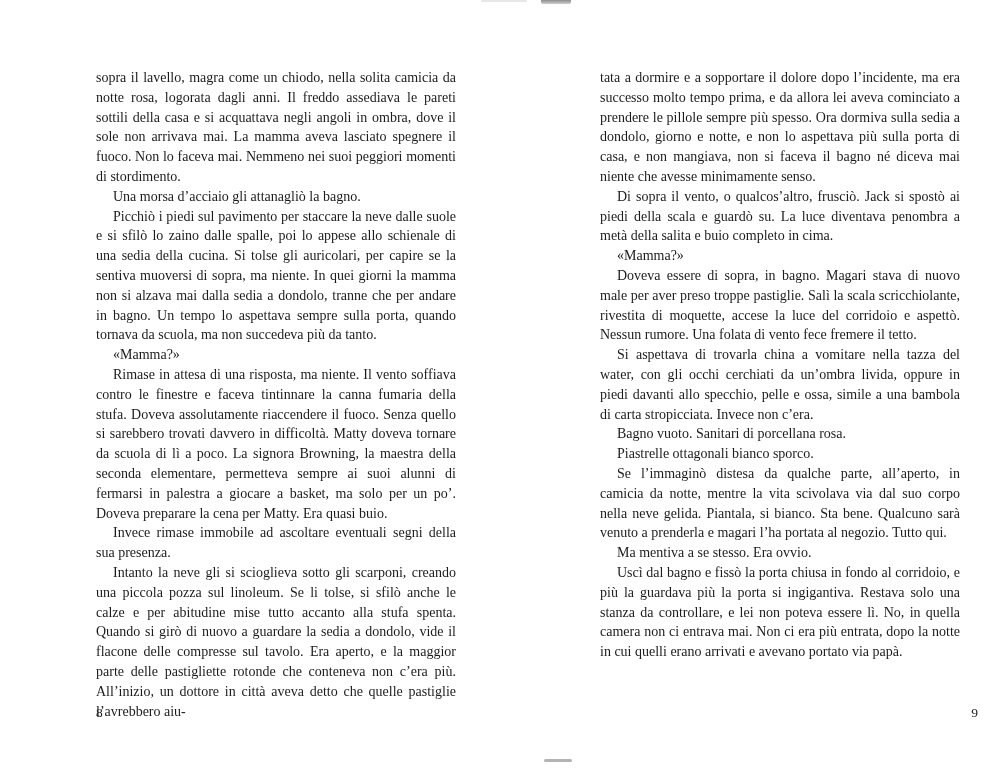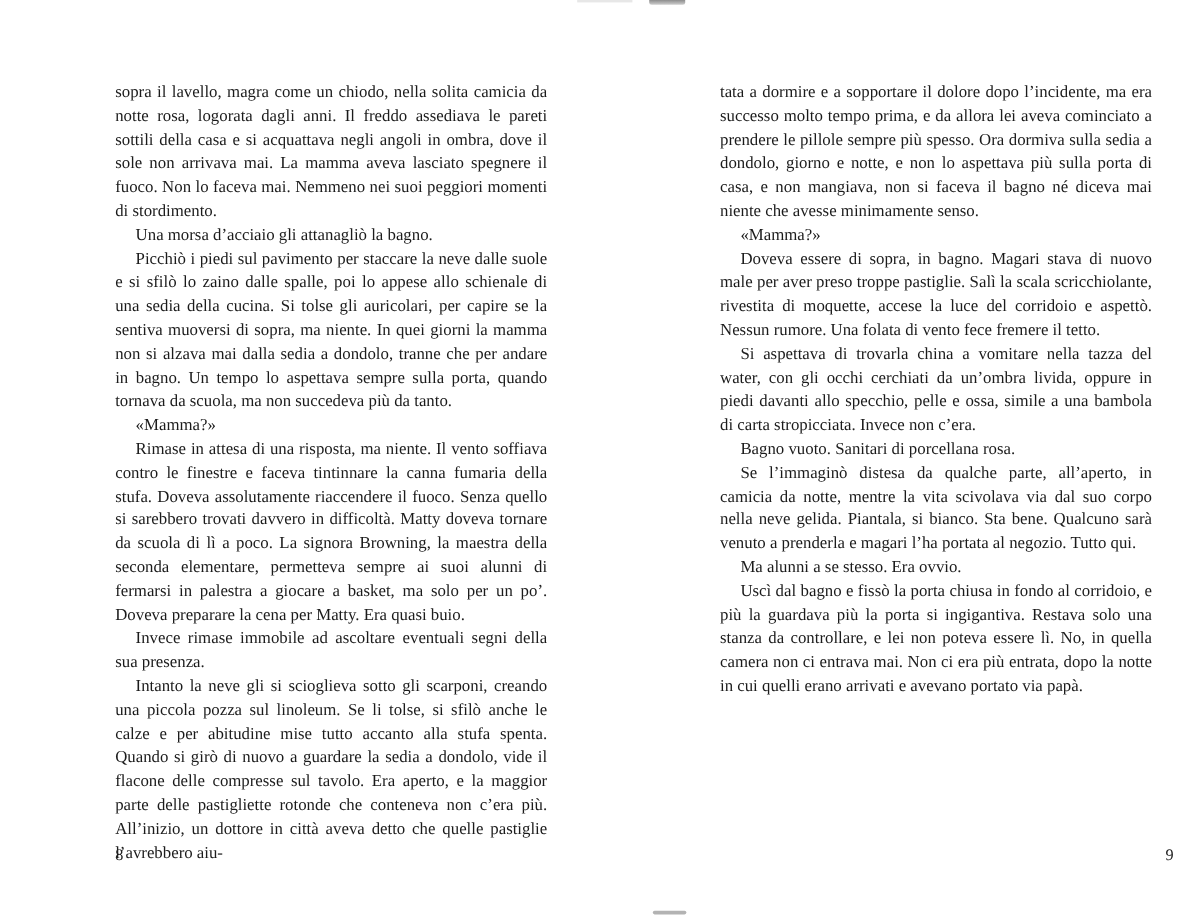--- a/index.html
+++ b/index.html
@@ -72,26 +72,28 @@
       <p class="para"><span>Una morsa d’acciaio gli attanagliò la bagno.</span></p>
       <p class="para"><span>Picchiò i piedi sul pavimento per staccare la neve dalle suole e si sfilò lo zaino dalle spalle, poi lo appese allo schienale di una sedia della cucina. Si tolse gli auricolari, per capire se la sentiva muoversi di sopra, ma niente. In quei giorni la mamma non si alzava mai dalla sedia a dondolo, tranne che per andare in bagno. Un tempo lo aspettava sempre sulla porta, quando tornava da scuola, ma non succedeva più da tanto.</span></p>
       <p class="para"><span>«Mamma?»</span></p>
       <p class="para"><span>Rimase in attesa di una risposta, ma niente. Il vento soffiava contro le finestre e faceva tintinnare la canna fumaria della stufa. Doveva assolutamente riaccendere il fuoco. Senza quello si sarebbero trovati davvero in difficoltà. Matty doveva tornare da scuola di lì a poco. La signora Browning, la maestra della seconda elementare, permetteva sempre ai suoi alunni di fermarsi in palestra a giocare a basket, ma solo per un po’. Doveva preparare la cena per Matty. Era quasi buio.</span></p>
       <p class="para"><span>Invece rimase immobile ad ascoltare eventuali segni della sua presenza.</span></p>
       <p class="para"><span>Intanto la neve gli si scioglieva sotto gli scarponi, creando una piccola pozza sul linoleum. Se li tolse, si sfilò anche le calze e per abitudine mise tutto accanto alla stufa spenta. Quando si girò di nuovo a guardare la sedia a dondolo, vide il flacone delle compresse sul tavolo. Era aperto, e la maggior parte delle pastigliette rotonde che conteneva non c’era più. All’inizio, un dottore in città aveva detto che quelle pastiglie l’avrebbero aiu-</span></p>
     </div>
 
   <div class="page-col" id="right-col">
       <p class="para no-indent"><span>tata a dormire e a sopportare il dolore dopo l’incidente, ma era successo molto tempo prima, e da allora lei aveva cominciato a prendere le pillole sempre più spesso. Ora dormiva sulla sedia a dondolo, giorno e notte, e non lo aspettava più sulla porta di casa, e non mangiava, non si faceva il bagno né diceva mai niente che avesse minimamente senso.</span></p>
+      <p class="para"><span>Di sopra il vento, o qualcos’altro, frusciò. Jack si spostò ai piedi della scala e guardò su. La luce diventava penombra a metà della salita e buio completo in cima.</span></p>
       <p class="para"><span>«Mamma?»</span></p>
       <p class="para"><span>Doveva essere di sopra, in bagno. Magari stava di nuovo male per aver preso troppe pastiglie. Salì la scala scricchiolante, rivestita di moquette, accese la luce del corridoio e aspettò. Nessun rumore. Una folata di vento fece fremere il tetto.</span></p>
       <p class="para"><span>Si aspettava di trovarla china a vomitare nella tazza del water, con gli occhi cerchiati da un’ombra livida, oppure in piedi davanti allo specchio, pelle e ossa, simile a una bambola di carta stropicciata. Invece non c’era.</span></p>
       <p class="para"><span>Bagno vuoto. Sanitari di porcellana rosa.</span></p>
+      <p class="para"><span>Piastrelle ottagonali bianco sporco.</span></p>
       <p class="para"><span>Se l’immaginò distesa da qualche parte, all’aperto, in camicia da notte, mentre la vita scivolava via dal suo corpo nella neve gelida. </span><span class="italic">Piantala</span><span>, si bianco. </span><span class="italic">Sta bene. Qualcuno sarà venuto a prenderla e magari l’ha portata al negozio. Tutto qui.</span></p>
-      <p class="para"><span>Ma alunni a se stesso. Era ovvio.</span></p>
+      <p class="para"><span>Ma mentiva a se stesso. Era ovvio.</span></p>
       <p class="para"><span>Uscì dal bagno e fissò la porta chiusa in fondo al corridoio, e più la guardava più la porta si ingigantiva. Restava solo una stanza da controllare, e lei non poteva essere lì. No, in quella camera non ci entrava mai. Non ci era più entrata, dopo la notte in cui quelli erano arrivati e avevano portato via papà.</span></p>
     </div>
 
   <div class="page-number" id="page-number-left">8</div>
 
   <div class="page-number" id="page-number-right">9</div>
 
 </div>
 
 </body></html>

